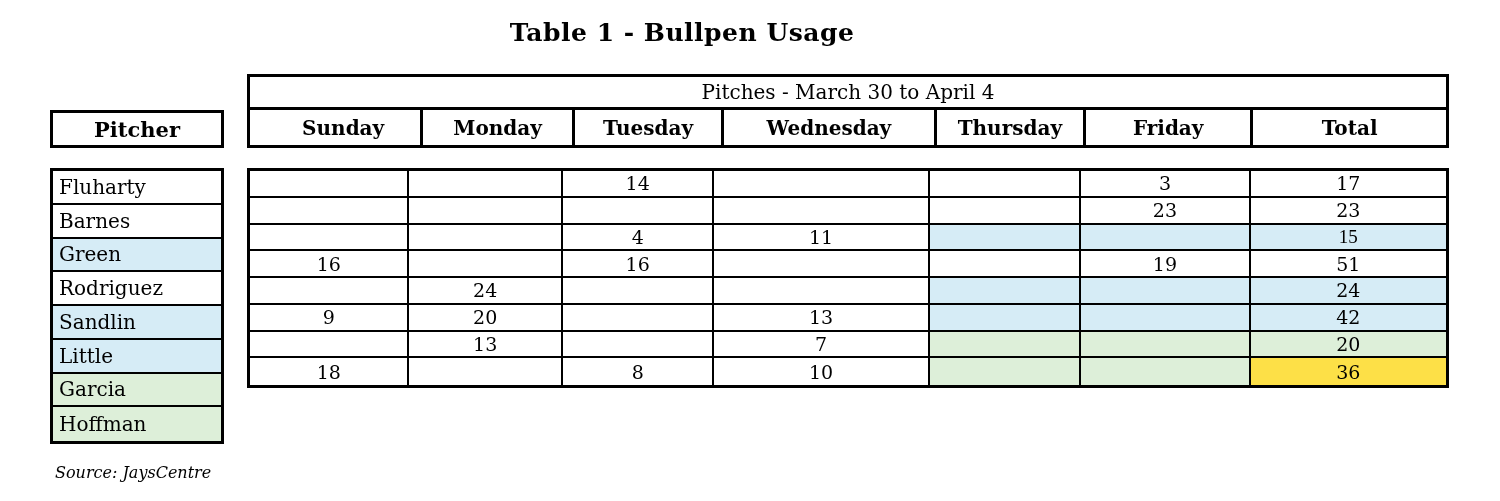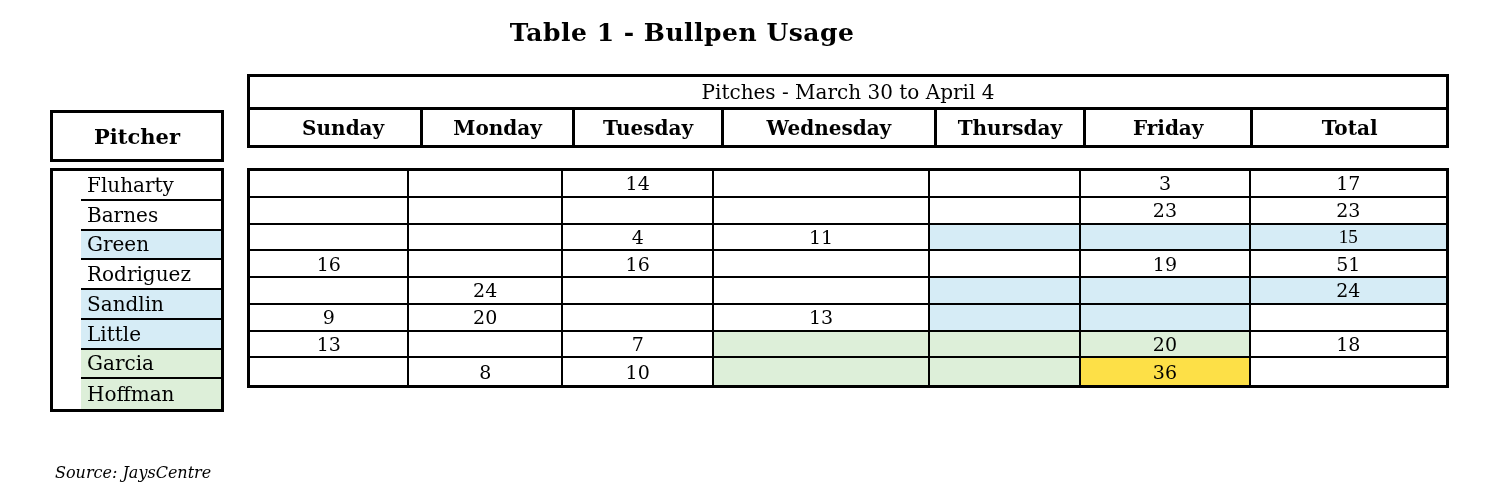--- a/index.html
+++ b/index.html
@@ -15,21 +15,21 @@
 
   .page-title {
     top: 18px; left: 0; width: 1364px;
     text-align: center;
     font-size: 25px; font-weight: bold;
     letter-spacing: 0.5px;
   }
 
   
   .pitcher-header {
-    left: 50px; top: 110px; width: 174px; height: 52px;
+    left: 50px; top: 110px; width: 174px; height: 38px;
     border: 3.5px solid #000;
     display: flex; align-items: center; justify-content: center;
     font-size: 21px; font-weight: bold;
   }
 
   
   .days-header {
     left: 247px; top: 74px; width: 1202px; height: 74px;
     border: 3.5px solid #000;
     display: flex; flex-direction: column;
@@ -47,23 +47,23 @@
   }
   .day-h {
     display: flex; align-items: center; justify-content: center;
     font-size: 20px; font-weight: bold;
     border-right: 3px solid #000;
   }
   .day-h:last-child { border-right: none; }
 
   
   .names-box {
-    left: 50px; top: 168px; width: 174px; height: 244px;
+    left: 50px; top: 168px; width: 174px; height: 276px;
     border: 3.5px solid #000;
-    display: grid; grid-template-rows: repeat(8, 1fr); padding-left: 28px;
+    display: grid; grid-template-rows: repeat(8, 1fr);
   }
   .name-cell {
     display: flex; align-items: center;
     padding-left: 6px;
     font-size: 20px;
     border-bottom: 2.5px solid #000;
   }
   .name-cell:nth-child(8) { border-bottom: none; }
 
   
@@ -158,20 +158,21 @@
     <div class="data-cell"></div>
     <div class="data-cell" style="background: rgb(214, 236, 246);"></div>
     <div class="data-cell" style="background: rgb(214, 236, 246);"></div>
     <div class="data-cell" style="background: rgb(214, 236, 246);">24</div>
     <div class="data-cell">9</div>
     <div class="data-cell">20</div>
     <div class="data-cell"></div>
     <div class="data-cell">13</div>
     <div class="data-cell" style="background: rgb(214, 236, 246);"></div>
     <div class="data-cell" style="background: rgb(214, 236, 246);"></div>
+    <div class="data-cell" style="background: rgb(214, 236, 246);">42</div>
     <div class="data-cell"></div>
     <div class="data-cell">13</div>
     <div class="data-cell"></div>
     <div class="data-cell">7</div>
     <div class="data-cell" style="background: rgb(221, 239, 217);"></div>
     <div class="data-cell" style="background: rgb(221, 239, 217);"></div>
     <div class="data-cell" style="background: rgb(221, 239, 217);">20</div>
     <div class="data-cell">18</div>
     <div class="data-cell"></div>
     <div class="data-cell">8</div>

